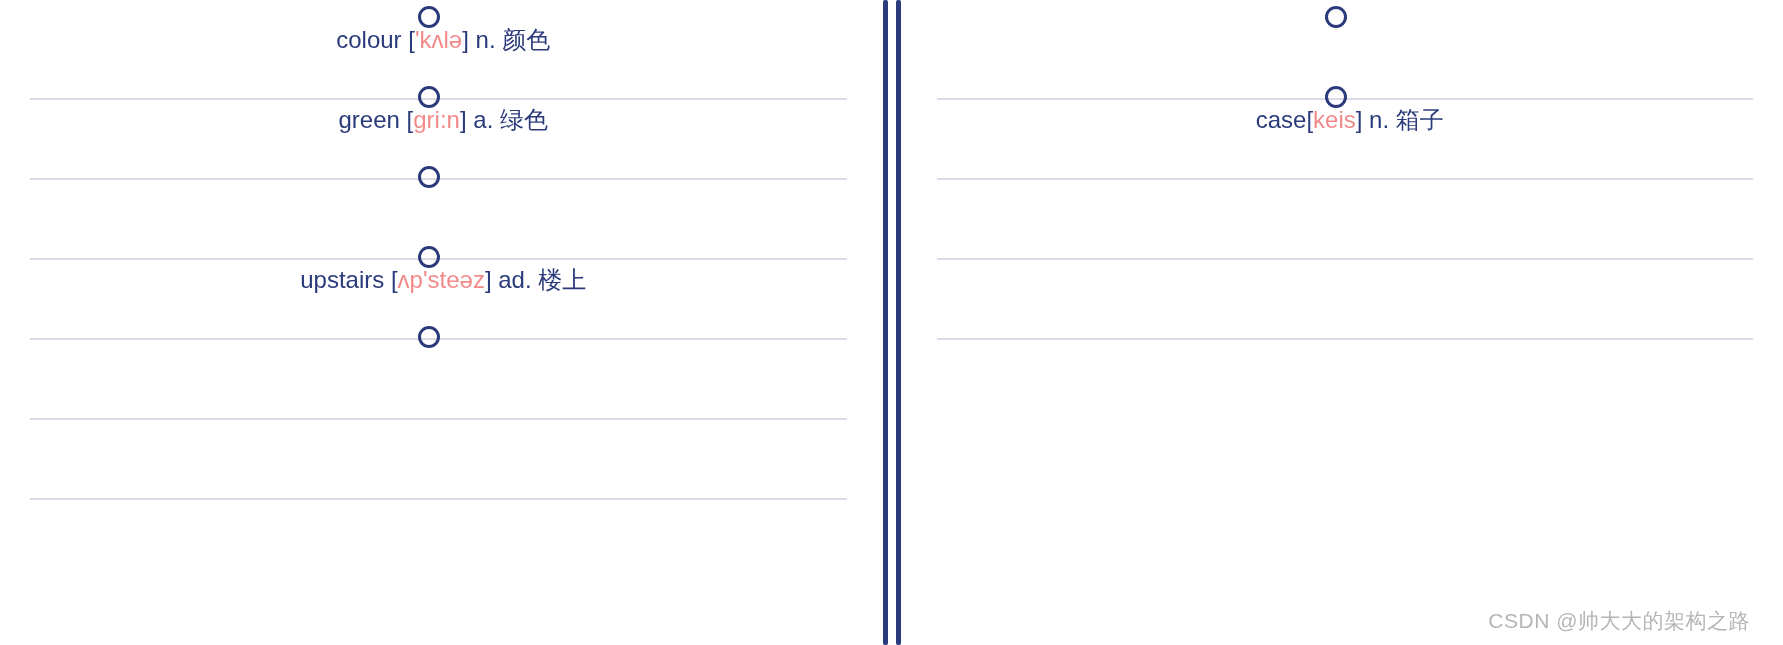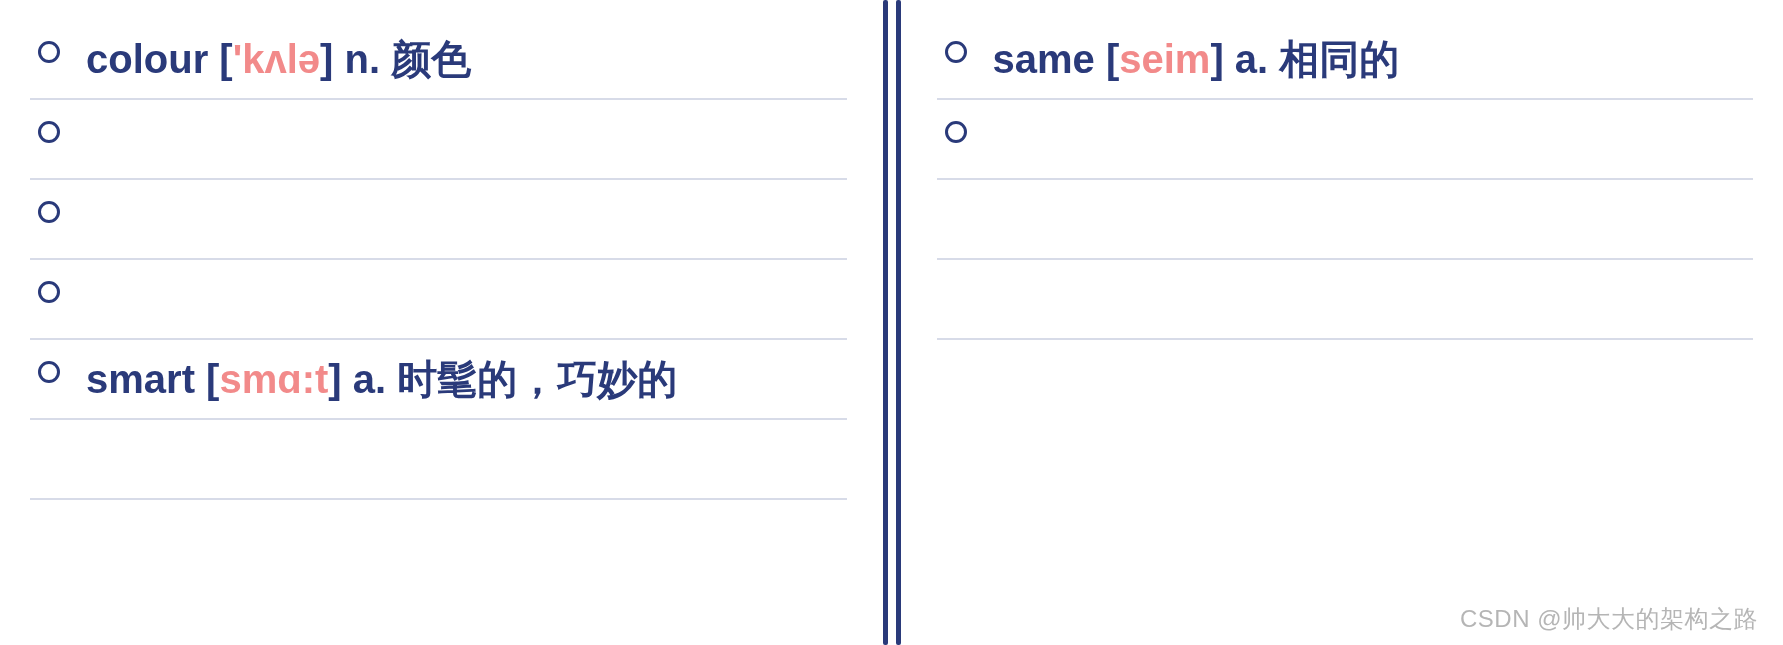--- a/index.html
+++ b/index.html
@@ -33,23 +33,24 @@
     border-radius: 2px;
     height: 100%;
   }
   .row {
     display: flex;
     align-items: center;
     height: 80px;
     border-bottom: 2px solid #d7dbe8;
     padding-left: 10px;
     color: #2a3a7a;
-    font-size: 40px;
-    font-weight: 700;
+    font-size: 24px;
+    font-weight: 400;
     line-height: 1;
+    flex-direction: column;
   }
   .row.empty {
     border-bottom: 2px solid #d7dbe8;
   }
   .bullet {
     width: 22px;
     height: 22px;
     border: 3.5px solid #2a3a7a;
     border-radius: 50%;
     margin-right: 26px;
@@ -57,63 +58,64 @@
     flex-shrink: 0;
     margin-top: -14px;
   }
   .word-text { white-space: pre; }
   .bracket { color: #2a3a7a; }
   .ipa { color: #f28a8a; }
   .pos  { color: #2a3a7a; }
   .def  { color: #2a3a7a; }
   .watermark {
     position: absolute;
-    right: 25px;
+    right: 33px;
     bottom: 10px;
     font-family: Arial, sans-serif;
-    font-size: 24px;
+    font-size: 21px;
     color: rgba(120,120,120,0.55);
     letter-spacing: 0.5px;
     text-align: center;
   }
 </style>
 </head>
 <body>
 
 <div class="page" id="left-page">
     <div class="row">
       <span class="bullet"></span>
       <span class="word-text"><span>colour</span><span class="bracket"> [</span><span class="ipa">'kʌlə</span><span class="bracket">] </span><span class="pos">n.</span><span class="def"> 颜色</span></span>
     </div>
     <div class="row">
       <span class="bullet"></span>
+      <span class="word-text"><span>green</span><span class="bracket"> [</span><span class="ipa">gri:n</span><span class="bracket">] </span><span class="pos">a.</span><span class="def"> 绿色</span></span>
     </div>
     <div class="row">
       <span class="bullet"></span>
     </div>
     <div class="row">
       <span class="bullet"></span>
+      <span class="word-text"><span>upstairs</span><span class="bracket"> [</span><span class="ipa">ʌp'steəz</span><span class="bracket">] </span><span class="pos">ad.</span><span class="def"> 楼上</span></span>
     </div>
     <div class="row">
       <span class="bullet"></span>
-      <span class="word-text"><span>smart</span><span class="bracket"> [</span><span class="ipa">smɑ:t</span><span class="bracket">] </span><span class="pos">a.</span><span class="def"> 时髦的，巧妙的</span></span>
     </div>
     <div class="row empty"></div>
   </div>
 
 <div class="spine">
   <div class="spine-line"></div>
   <div class="spine-line"></div>
 </div>
 
 <div class="page" id="right-page">
     <div class="row">
       <span class="bullet"></span>
-      <span class="word-text"><span>same</span><span class="bracket"> [</span><span class="ipa">seim</span><span class="bracket">] </span><span class="pos">a.</span><span class="def"> 相同的</span></span>
     </div>
     <div class="row">
       <span class="bullet"></span>
+      <span class="word-text"><span>case</span><span class="bracket">[</span><span class="ipa">keis</span><span class="bracket">] </span><span class="pos">n.</span><span class="def"> 箱子</span></span>
     </div>
     <div class="row empty"></div>
     <div class="row empty"></div>
   </div>
 
 <div class="watermark">CSDN @帅大大的架构之路</div>
 
 </body></html>

